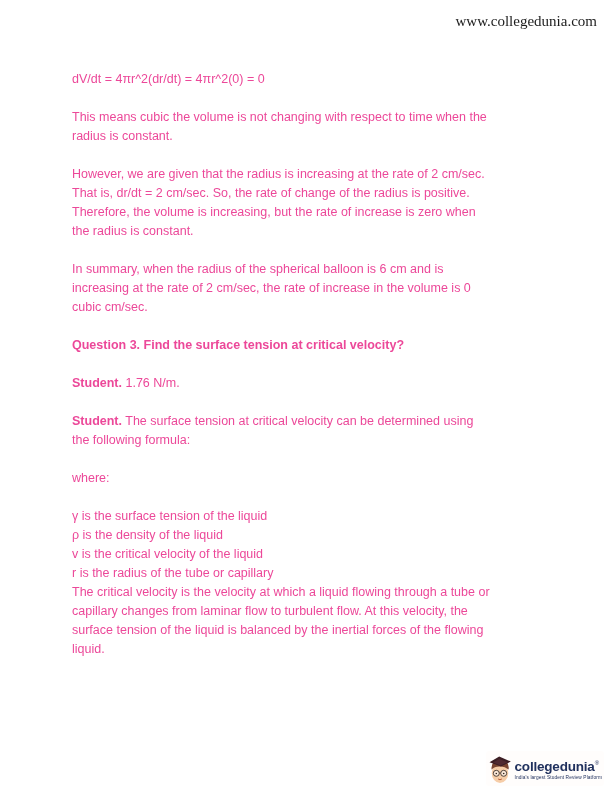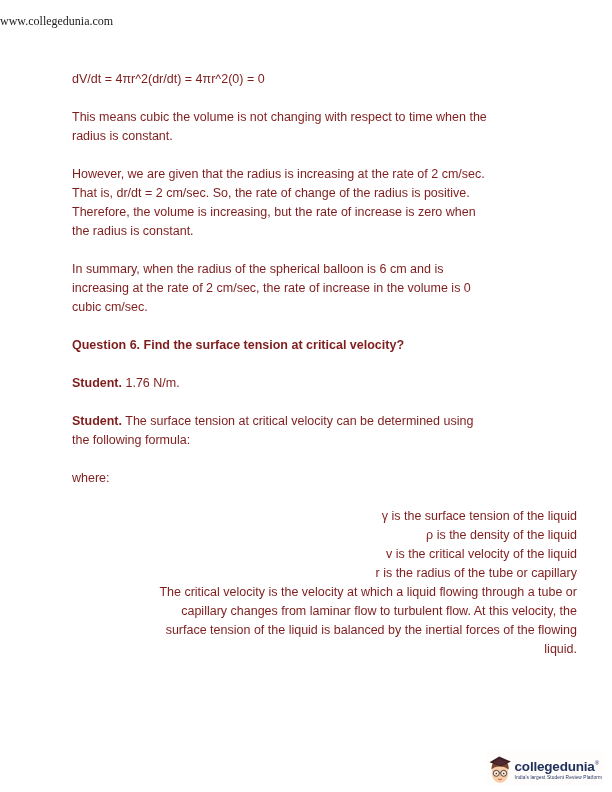--- a/index.html
+++ b/index.html
@@ -6,37 +6,38 @@
   body {
     width: 612px;
     height: 792px;
     background: #ffffff;
     position: relative;
     overflow: hidden;
     font-family: "Liberation Sans", sans-serif;
   }
   .header {
     padding: 14px 15px 0 0;
+    text-align: right;
     font-family: "Liberation Serif", serif;
-    font-size: 12px;
+    font-size: 15px;
     line-height: 15px;
     color: #1c1c1c;
   }
   .content {
     margin: 41px 0 6px 72px;
     width: 505px;
     font-size: 12.5px;
     line-height: 19px;
-    color: #7f1d1d;
+    color: #ec4899;
   }
   .para {
     margin: 0 0 19px 0;
     white-space: pre-line;
   }
-  .para.nogap { margin-bottom: 0; text-align: right; }
+  .para.nogap { margin-bottom: 0; }
   .bold { font-weight: bold; }
   b { font-weight: bold; }
 
   .logo {
     position: absolute;
     right: 8px;
     bottom: 6px;
     display: flex;
     align-items: center;
     gap: 3px;
@@ -87,21 +88,21 @@
 
     <p class="para">However, we are given that the radius is increasing at the rate of 2 cm/sec.
 That is, dr/dt = 2 cm/sec. So, the rate of change of the radius is positive.
 Therefore, the volume is increasing, but the rate of increase is zero when
 the radius is constant.</p>
 
     <p class="para">In summary, when the radius of the spherical balloon is 6 cm and is
 increasing at the rate of 2 cm/sec, the rate of increase in the volume is 0
 cubic cm/sec.</p>
 
-    <p class="para bold">Question 6. Find the surface tension at critical velocity?</p>
+    <p class="para bold">Question 3. Find the surface tension at critical velocity?</p>
 
     <p class="para"><b>Student.</b><span> 1.76 N/m.</span></p>
 
     <p class="para"><b>Student.</b><span> The surface tension at critical velocity can be determined using
 the following formula:</span></p>
 
 
     <p class="para">where:</p>
 
     <p class="para nogap">γ is the surface tension of the liquid

